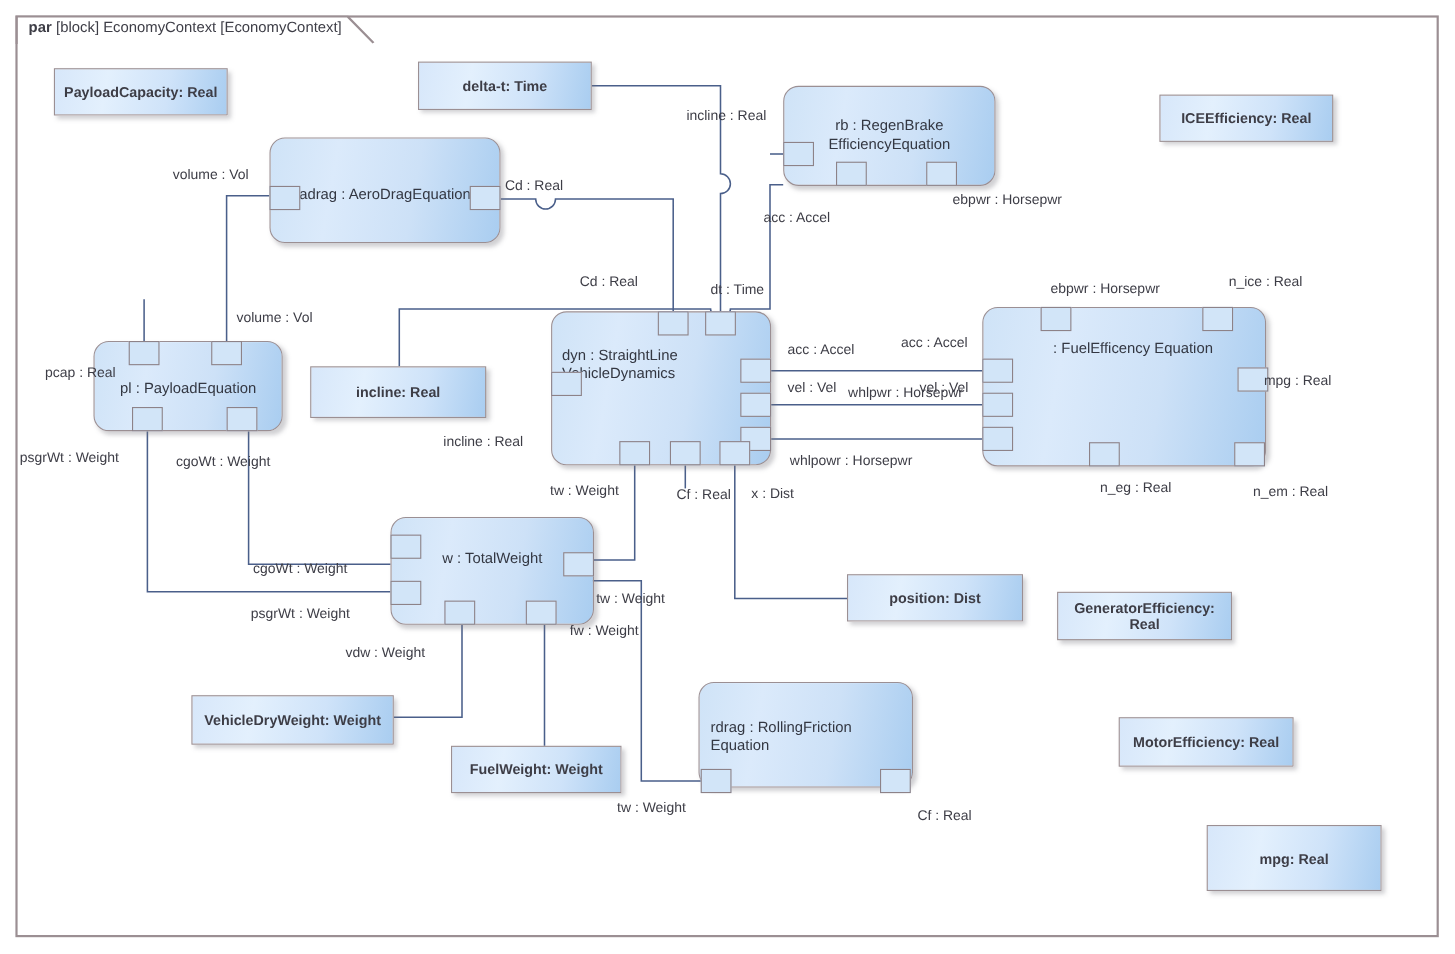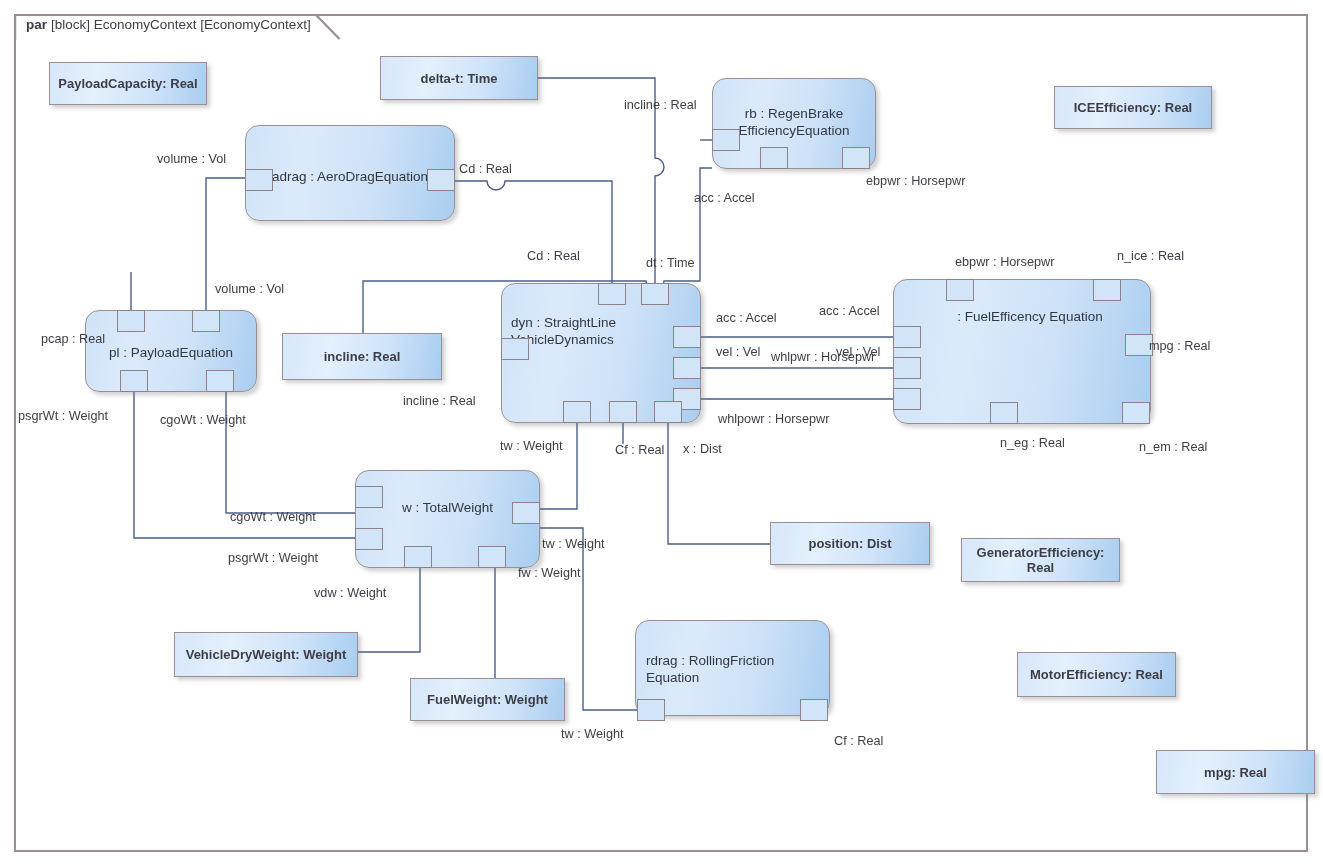--- a/index.html
+++ b/index.html
@@ -93,21 +93,21 @@
   <path d="M495,568 L495,678"></path>
 
 </svg>
 
 <div class="cblock" style="left:245px;top:125px;width:210px;height:96px;">
   <div class="clabel" style="top:42px;">adrag : AeroDragEquation</div>
 </div>
 <div class="port" style="left:245px;top:169px;"></div>
 <div class="port" style="left:427px;top:169px;"></div>
 
-<div class="cblock" style="left:712px;top:78px;width:164px;height:91px;">
+<div class="cblock" style="left:712px;top:78px;width:193px;height:91px;">
   <div class="clabel" style="top:26px;">rb : RegenBrake
 EfficiencyEquation</div>
 </div>
 <div class="port" style="left:712px;top:129px;"></div>
 <div class="port" style="left:760px;top:147px;"></div>
 <div class="port" style="left:842px;top:147px;"></div>
 
 <div class="cblock" style="left:85px;top:310px;width:172px;height:82px;">
   <div class="clabel" style="top:33px;">pl : PayloadEquation</div>
 </div>
@@ -167,21 +167,21 @@
 <div class="vbox" style="left:770px;top:522px;width:160px;height:43px;">position: Dist</div>
 
 <div class="vbox" style="left:961px;top:538px;width:159px;height:44px;">GeneratorEfficiency: Real</div>
 
 <div class="vbox" style="left:174px;top:632px;width:184px;height:45px;">VehicleDryWeight: Weight</div>
 
 <div class="vbox" style="left:410px;top:678px;width:155px;height:43px;">FuelWeight: Weight</div>
 
 <div class="vbox" style="left:1017px;top:652px;width:159px;height:45px;">MotorEfficiency: Real</div>
 
-<div class="vbox" style="left:1156px;top:750px;width:159px;height:44px;">mpg: Real</div>
+<div class="vbox" style="left:1097px;top:750px;width:159px;height:60px;">mpg: Real</div>
 
 <div class="elbl" style="left:157px;top:152px;">volume : Vol</div>
 <div class="elbl" style="left:624px;top:98px;">incline : Real</div>
 <div class="elbl" style="left:459px;top:162px;">Cd : Real</div>
 <div class="elbl" style="left:866px;top:174px;">ebpwr : Horsepwr</div>
 <div class="elbl" style="left:694px;top:191px;">acc : Accel</div>
 <div class="elbl" style="left:527px;top:249px;">Cd : Real</div>
 <div class="elbl" style="left:646px;top:256px;">dt : Time</div>
 <div class="elbl" style="left:955px;top:255px;">ebpwr : Horsepwr</div>
 <div class="elbl" style="left:1117px;top:249px;">n_ice : Real</div>

